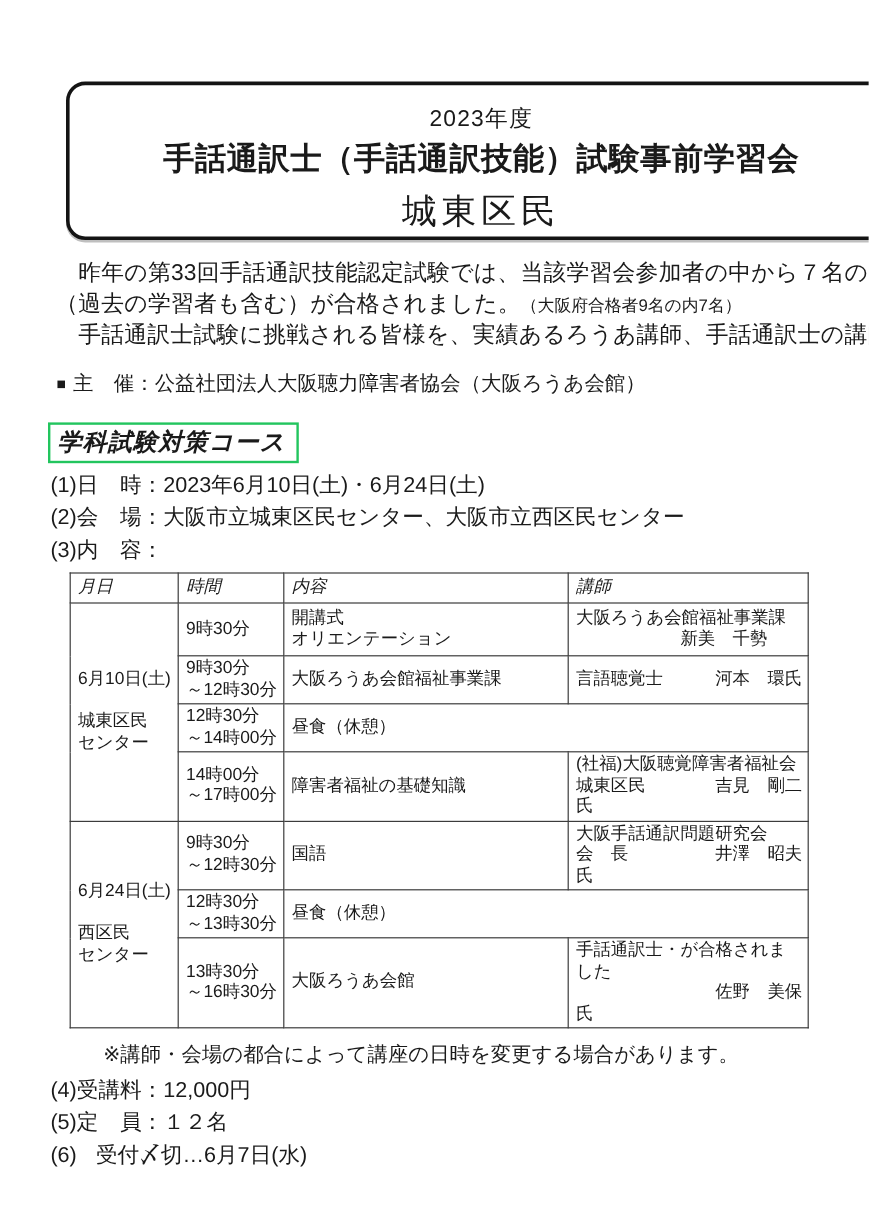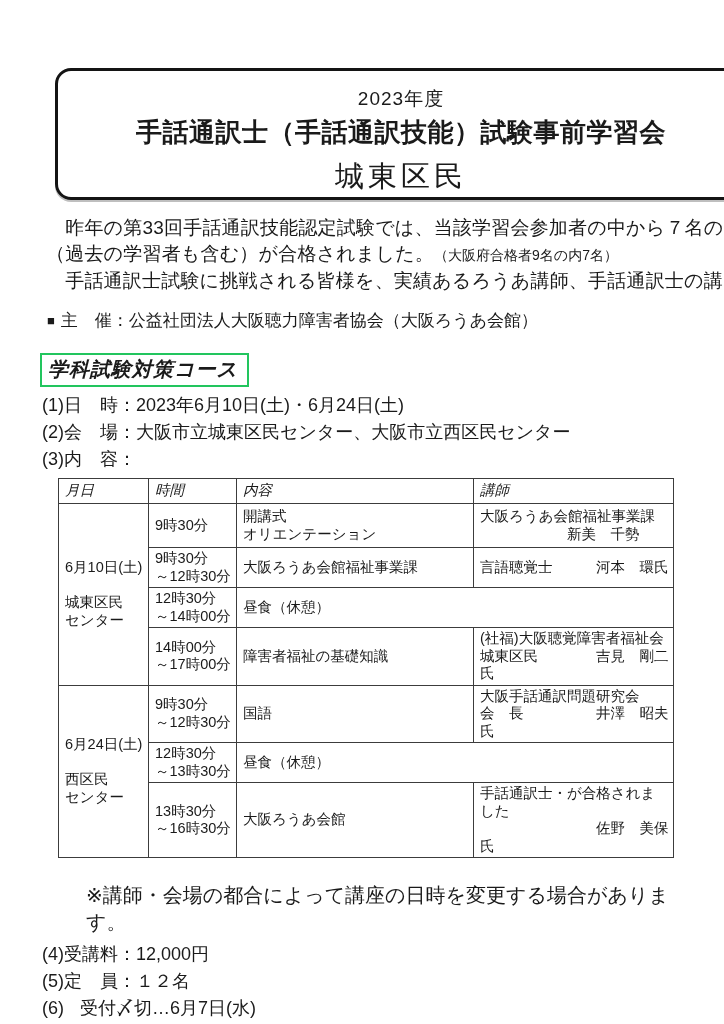--- a/index.html
+++ b/index.html
@@ -69,21 +69,21 @@
     white-space:pre-line;
     line-height:17.5px;
     overflow:hidden;
   }
   table.schedule th{height:20px;font-style:italic;}
   tr.row-tall{height:44px;}
   tr.row-std{height:39px;}
   td.cell-lecturer{padding-left:6px;padding-right:2px;}
 
   
-  .schedule-note{margin:24px 0 0 44px;font-size:20px;}
+  .schedule-note{margin:10px 0 0 44px;font-size:17px;}
   .post-items{margin-top:5px;}
 </style>
 </head>
 <body>
 
 <div class="page">
   <div class="content">
 
     
     <div class="title-box">

